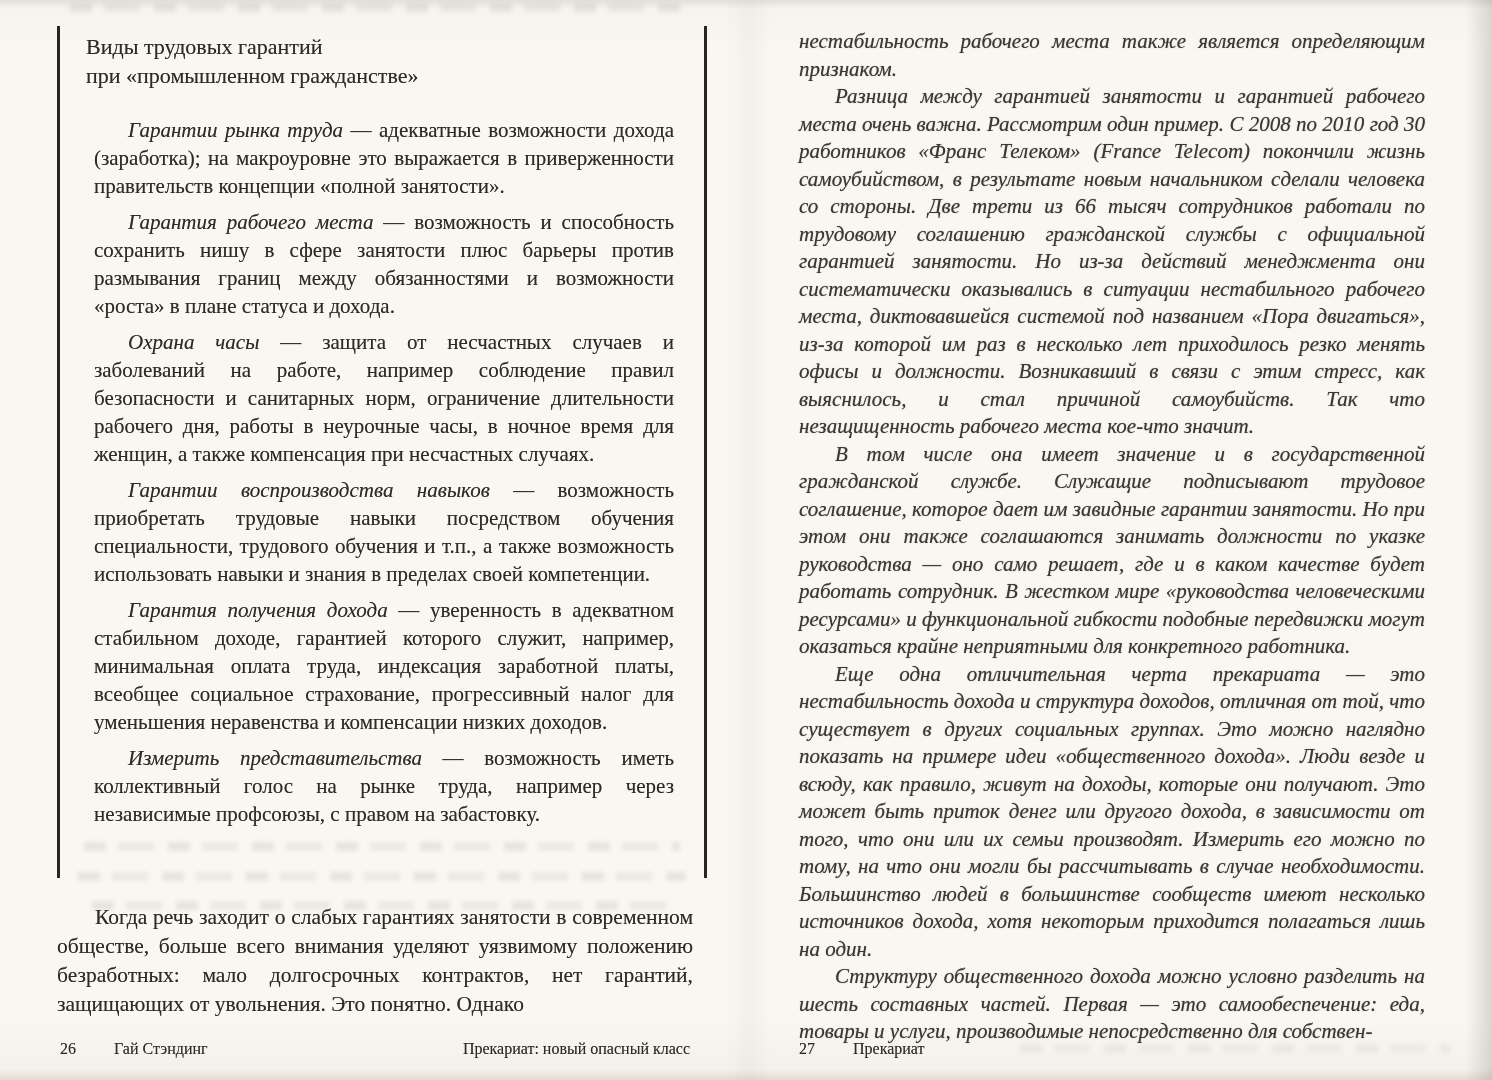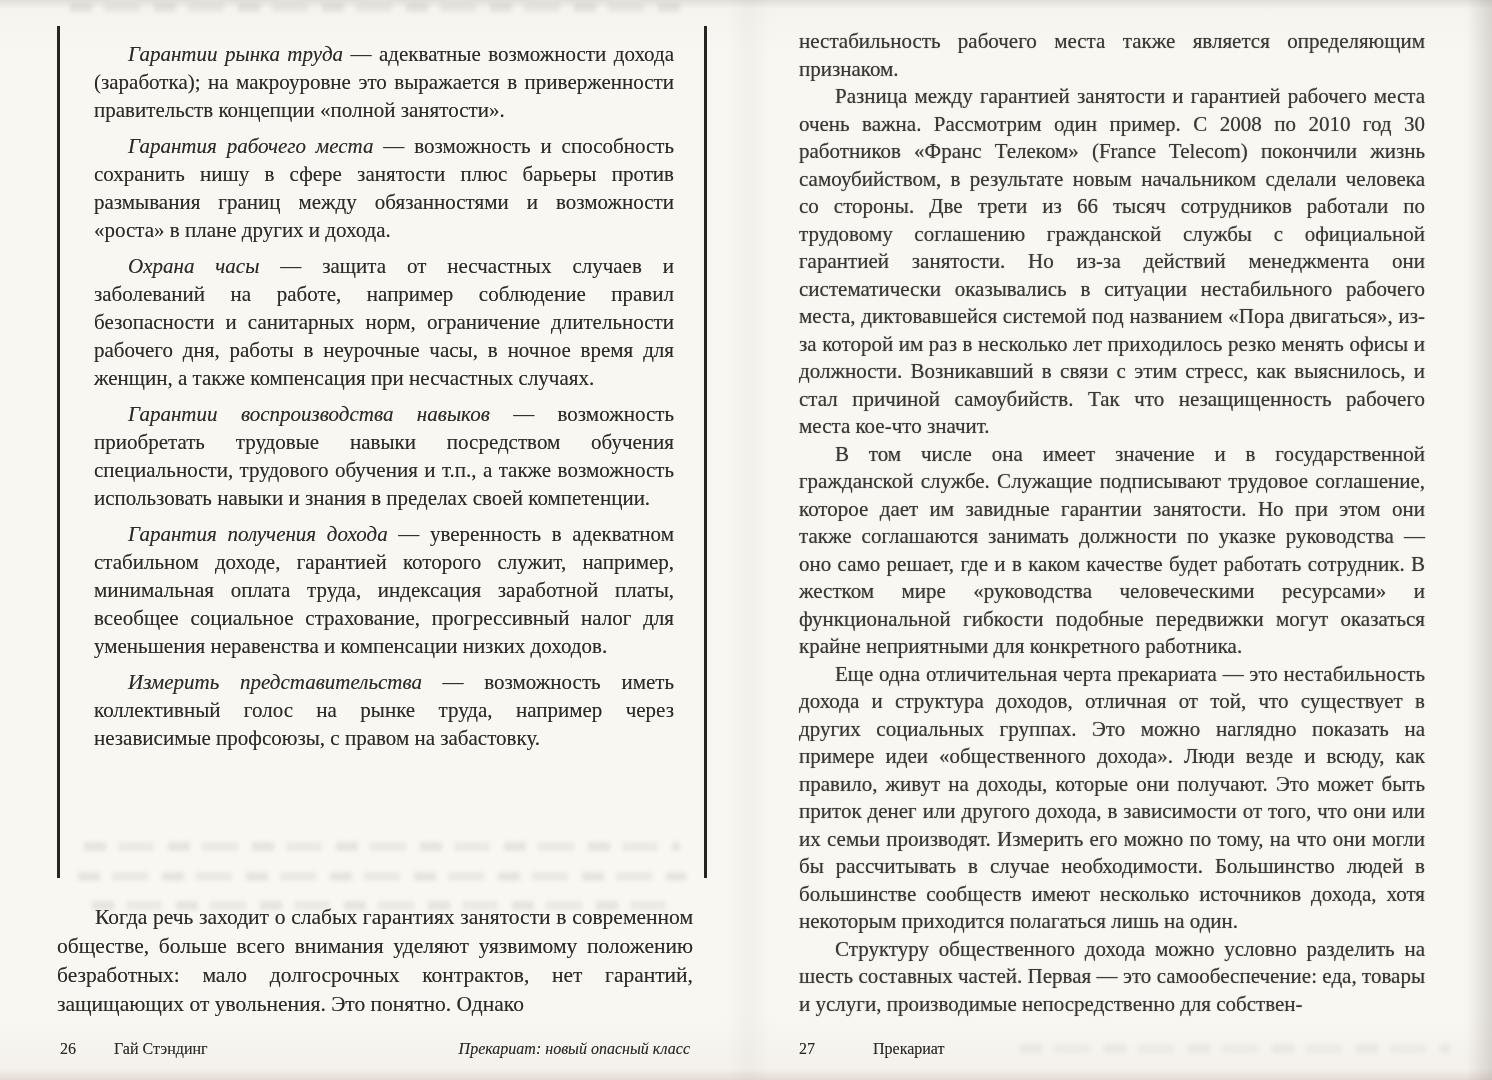--- a/index.html
+++ b/index.html
@@ -92,61 +92,66 @@
 
   .footer {
     position: absolute;
     top: 1036px;
     font-size: 16px;
     line-height: 26px;
     display: flex;
     text-shadow: 0 0 0.5px rgba(44,43,40,0.45);
   }
   .footer-left { left: 60px; width: 630px; }
-  .footer-right { left: 799px; width: 626px; gap: 20px; }
+  .footer-right { left: 799px; width: 626px; }
   .footer .pagenum { margin-right: 38px; }
-  .footer .running-title-right { margin-left: auto; font-style: italic; }
+  .footer .running-title-right { margin-left: auto; }
 
   
   .right-col {
     position: absolute;
     left: 799px;
     top: 28px;
     width: 626px;
     color: #3a3834;
     text-shadow: 0 0 0.9px rgba(58,56,52,0.65);
   }
   .right-col p {
     margin: 0;
     font-size: 21px;
     line-height: 27.5px;
     text-align: justify;
     text-indent: 36px;
     hyphens: auto;
+    font-style: italic;
   }
   .right-col p.noindent { text-indent: 0; }
 </style>
 </head>
 <body>
 
 <div class="scan">
 
   <div class="edge-top"></div>
   <div class="edge-right"></div>
   <div class="edge-bottom"></div>
   <div class="gutter"></div>
   <div class="bleed" style="left:70px; top:3px; width:620px;"></div>
   <div class="bleed" style="left:84px; top:842px; width:596px;"></div>
   <div class="bleed" style="left:78px; top:872px; width:608px;"></div>
   <div class="bleed" style="left:92px; top:901px; width:586px;"></div>
   <div class="bleed" style="left:1020px; top:1044px; width:430px; opacity:0.35;"></div>
 
   <div class="guarantee-box">
+    <div class="box-heading">
+      <div>Виды трудовых гарантий</div>
+      <div>при «промышленном гражданстве»</div>
+    </div>
     <p class="guarantee-item"><i>Гарантии рынка труда</i><span> — адекватные возможности дохода (заработка); на макроуровне это выражается в приверженности правительств концепции «полной занятости».</span></p>
-    <p class="guarantee-item"><i>Гарантия рабочего места</i><span> — возможность и способность сохранить нишу в сфере занятости плюс барьеры против размывания границ между обязанностями и возможности «роста» в плане других и дохода.</span></p>
+    <p class="guarantee-item"><i>Гарантия рабочего места</i><span> — возможность и способность сохранить нишу в сфере занятости плюс барьеры против размывания границ между обязанностями и возможности «роста» в плане статуса и дохода.</span></p>
     <p class="guarantee-item"><i>Охрана часы</i><span> — защита от несчастных случаев и заболеваний на работе, например соблюдение правил безопасности и санитарных норм, ограничение длительности рабочего дня, работы в неурочные часы, в ночное время для женщин, а также компенсация при несчастных случаях.</span></p>
     <p class="guarantee-item"><i>Гарантии воспроизводства навыков</i><span> — возможность приобретать трудовые навыки посредством обучения специальности, трудового обучения и т.п., а также возможность использовать навыки и знания в пределах своей компетенции.</span></p>
     <p class="guarantee-item"><i>Гарантия получения дохода</i><span> — уверенность в адекватном стабильном доходе, гарантией которого служит, например, минимальная оплата труда, индексация заработной платы, всеобщее социальное страхование, прогрессивный налог для уменьшения неравенства и компенсации низких доходов.</span></p>
     <p class="guarantee-item"><i>Измерить представительства</i><span> — возможность иметь коллективный голос на рынке труда, например через независимые профсоюзы, с правом на забастовку.</span></p>
   </div>
 
   <p class="left-body">Когда речь заходит о слабых гарантиях занятости в современном обществе, больше всего внимания уделяют уязвимому положению безработных: мало долгосрочных контрактов, нет гарантий, защищающих от увольнения. Это понятно. Однако</p>
 
   <div class="footer footer-left">
     <span class="pagenum">26</span>

